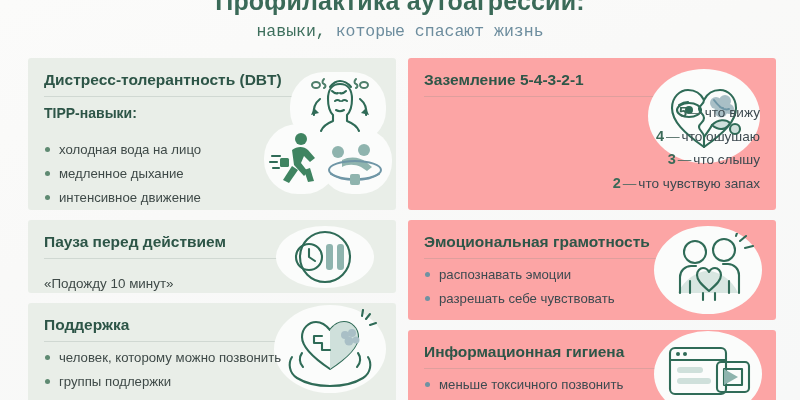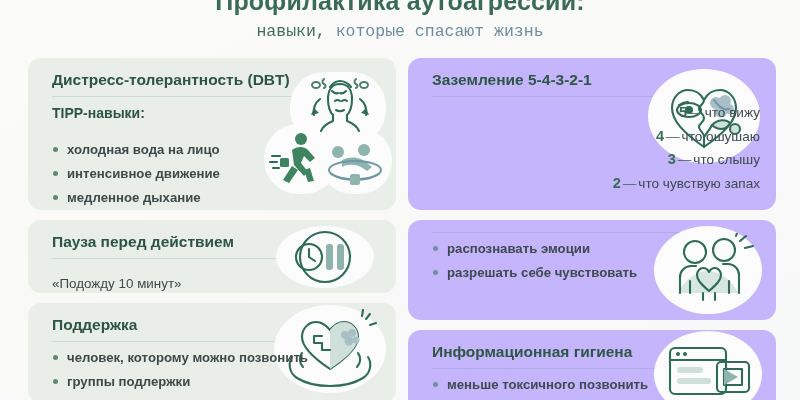--- a/index.html
+++ b/index.html
@@ -44,26 +44,26 @@
     width: 368px;
     display: flex;
     flex-direction: column;
     gap: 10px;
   }
   .col-left  { left: 28px; }
   .col-right { left: 408px; }
 
   .card {
     position: relative;
-    border-radius: 13px;
-    padding: 12px 16px 13px 24px;
+    border-radius: 3px;
+    padding: 12px 16px 13px 16px;
     overflow: hidden;
   }
   .card-green { background: #e9eee8; }
-  .card-blue  { background: #c4b5fd; }
+  .card-blue  { background: #fca5a5; }
 
   .card-head {
     font-size: 15.5px;
     font-weight: bold;
     color: #2d5547;
     line-height: 20px;
     margin-bottom: 6px;
     position: relative;
     z-index: 2;
   }
@@ -79,21 +79,21 @@
   .sub-head {
     font-size: 14px;
     font-weight: bold;
     color: #2d5547;
     line-height: 19px;
     margin-bottom: 18px;
     position: relative;
     z-index: 2;
   }
 
-  ul.bullets { list-style: none; position: relative; z-index: 2; font-weight: bold; }
+  ul.bullets { list-style: none; position: relative; z-index: 2; }
   ul.bullets li {
     position: relative;
     padding-left: 15px;
     font-size: 13.2px;
     line-height: 17px;
     color: #3f4a48;
     margin-bottom: 7px;
     white-space: nowrap;
   }
   ul.bullets li:last-child { margin-bottom: 0; }
@@ -173,22 +173,22 @@
 </div>
 
 <div class="col col-left">
 
   <div class="card card-green" style="height:152px;">
     <div class="card-head">Дистресс-толерантность (DBT)</div>
     <div class="divider"></div>
     <div class="sub-head">TIPP-навыки:</div>
     <ul class="bullets">
       <li>холодная вода на лицо</li>
+      <li>медленное дыхание</li>
       <li>интенсивное движение</li>
-      <li>медленное дыхание</li>
       <li>расслабление мышц</li>
     </ul>
     <div class="icon-wrap" style="right:4px;">
       <div class="cluster">
         <div class="blob blob-a"></div>
         <div class="blob blob-b"></div>
         <div class="blob blob-c"></div>
 
         <svg width="92" height="70" viewBox="0 0 92 70" style="left:30px; top:1px;">
           <path class="g-dark" d="M34 26c0-9 4-15 12-15s12 6 12 15c0 8-2 13-5 16 l0 6 c5 2 10 5 12 10"></path>
@@ -311,20 +311,21 @@
           <path class="g-dark" d="M56 50c6-6 14-6 18-2c-3 6-10 9-18 2z" stroke-width="1.7"></path>
           <circle class="f-pale" cx="79" cy="54" r="5"></circle>
           <circle class="g-dark" cx="79" cy="54" r="5" stroke-width="1.7"></circle>
           <path class="g-dark" d="M48 62c3-4 6-8 8-12" stroke-width="1.6"></path>
         </svg>
       </div>
     </div>
   </div>
 
   <div class="card card-blue" style="height:100px;">
+    <div class="card-head">Эмоциональная грамотность</div>
     <div class="divider"></div>
     <ul class="bullets">
       <li>распознавать эмоции</li>
       <li>разрешать себе чувствовать</li>
     </ul>
     <div class="icon-wrap" style="right:14px;">
       <div class="oval blob" style="width:108px; height:88px;">
         <svg width="92" height="74" viewBox="0 0 92 74">
           <path class="f-pale" d="M16 60c6-14 20-22 30-22s24 8 30 22z" opacity="0.8"></path>
           <circle class="g-dark" cx="33" cy="19" r="11" stroke-width="2.4"></circle>

